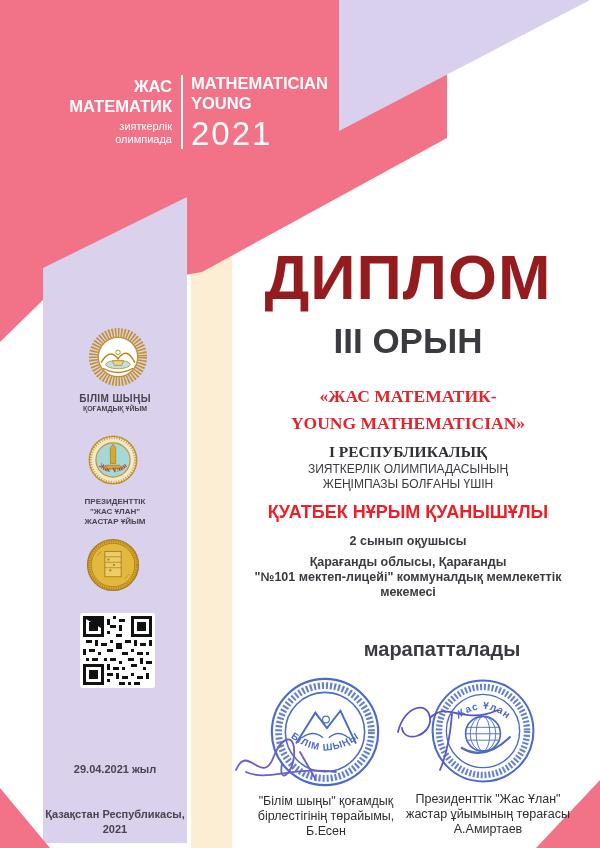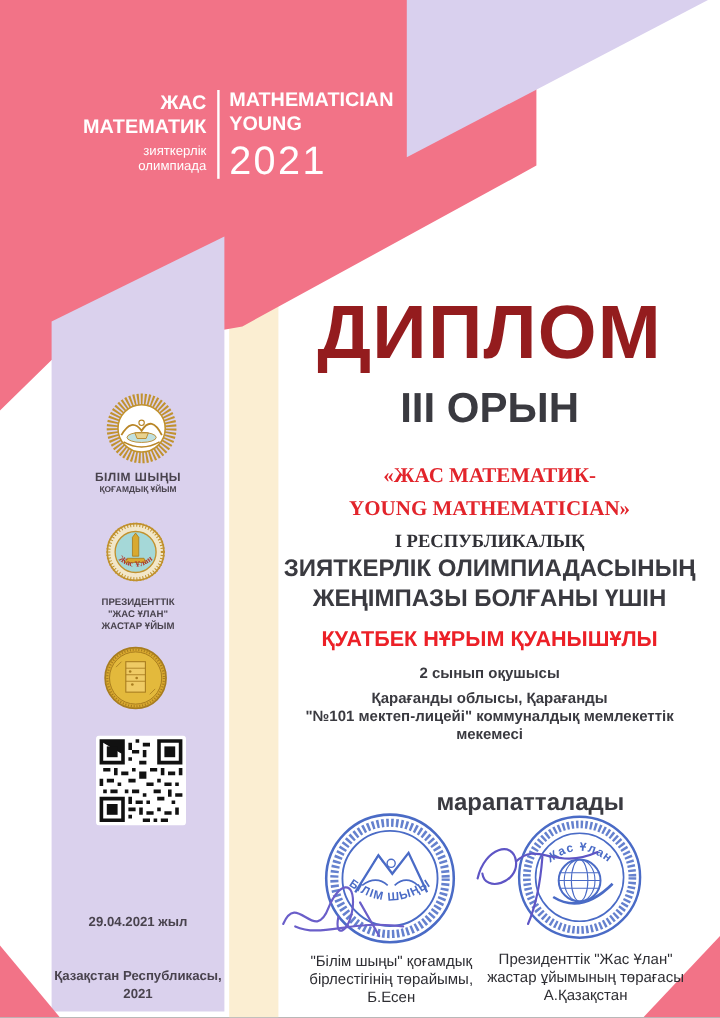--- a/index.html
+++ b/index.html
@@ -27,21 +27,21 @@
 
   
   .main{left:232px;top:246px;width:352px;text-align:center;color:#3a3a40;}
   .main p,.main h1,.main h2{margin:0;}
   .title{font-size:63px;line-height:1;font-weight:bold;color:#941c1e;letter-spacing:1px;}
   .place{font-size:35px;font-weight:bold;margin-top:12px !important;color:#3a3a40;}
   .olyName{font-family:"Liberation Serif","DejaVu Serif",serif;font-size:17.5px;font-weight:bold;
            color:#e2242b;line-height:1.55;margin-top:22px !important;}
   .awardSerif{font-family:"Liberation Serif","DejaVu Serif",serif;font-size:15.5px;font-weight:bold;
               line-height:1.25;margin-top:5px !important;color:#303036;}
-  .awardSans{font-size:20px;font-weight:bold;line-height:1.25;}
+  .awardSans{font-size:12px;font-weight:normal;line-height:1.25;}
   .name{font-size:18px;font-weight:bold;color:#ec2027;margin-top:10px !important;}
   .grade{font-size:12.5px;font-weight:bold;margin-top:11px !important;}
   .school{font-size:12.5px;font-weight:bold;line-height:1.22;margin-top:7px !important;}
   .awarded{font-size:20px;font-weight:bold;margin-top:38px !important;transform:translateX(34px);}
 
   .caption{font-size:12.5px;line-height:1.2;text-align:center;color:#2e2e33;}
 </style>
 </head>
 <body>
 
@@ -221,16 +221,16 @@
   <svg class="abs" style="left:388px;top:690px;" width="120" height="90" viewBox="0 0 120 90">
     <g fill="none" stroke="#5E55C5" stroke-width="1.8" stroke-linecap="round">
       <path d="M10,42 C16,16 40,10 42,28 C44,46 16,54 14,38"></path>
       <path d="M42,28 C60,10 74,36 110,20"></path>
       <path d="M64,24 C62,50 58,66 52,80"></path>
     </g>
   </svg>
   <div class="abs caption" style="left:398px;top:792px;width:180px;">
     <div>Президенттік "Жас Ұлан"</div>
     <div>жастар ұйымының төрағасы</div>
-    <div>А.Қазақстан</div>
+    <div>А.Амиртаев</div>
   </div>
 
 </div>
 
 </body></html>

